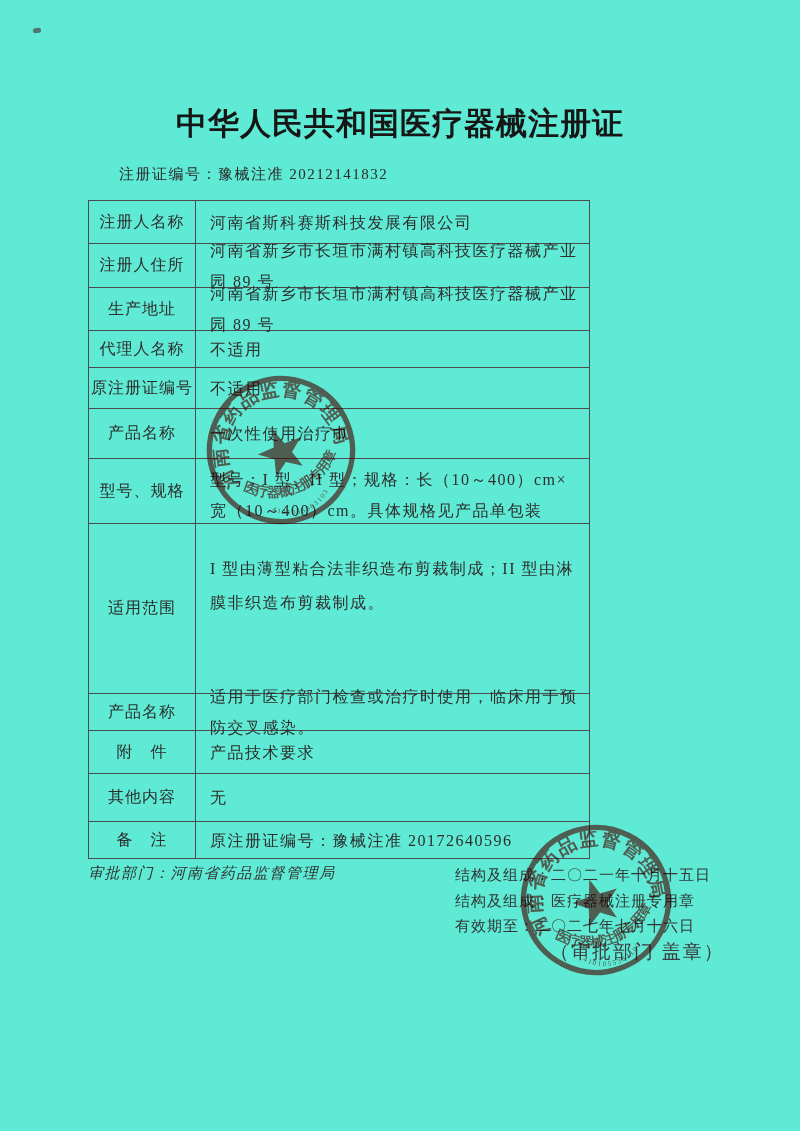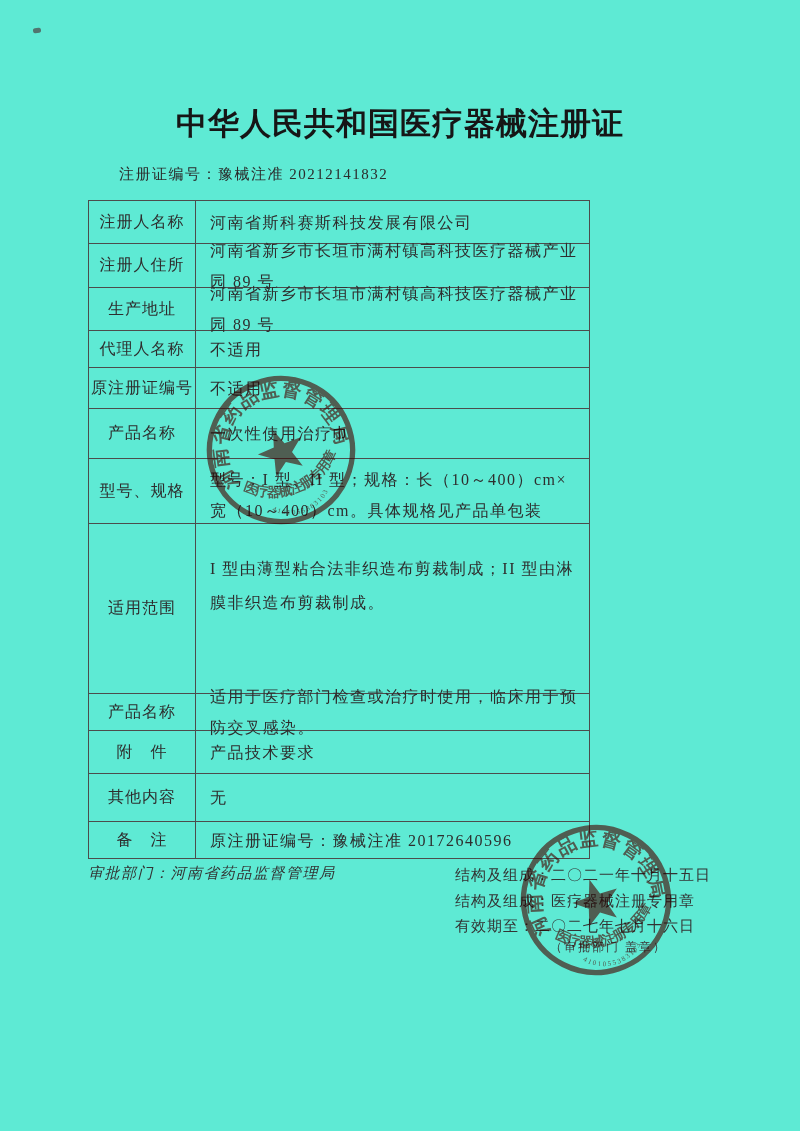--- a/index.html
+++ b/index.html
@@ -49,21 +49,21 @@
 
   .footer-left {
     position: absolute; left: 88px; top: 864px; font-size: 15px;
     letter-spacing: 1.5px; color: #333; font-style: italic;
   }
   .footer-dates {
     position: absolute; left: 455px; top: 863px; font-size: 15px;
     letter-spacing: 1px; color: #333; line-height: 25.5px;
   }
   .seal-note {
-    position: absolute; left: 550px; top: 939px; font-size: 12px;
+    position: absolute; left: 550px; top: 939px; font-size: 19px;
     letter-spacing: 2px; color: #3c3c3c;
   }
 
   .stamp {
     position: absolute; mix-blend-mode: multiply; opacity: 0.82;
     color: #cc443f; pointer-events: none;
   }
   .stamp svg { display: block; width: 100%; height: 100%; }
   .stamp-1 { left: 205px; top: 374px; width: 152px; height: 152px; transform: rotate(-22deg); }
   .stamp-2 { left: 519px; top: 823px; width: 154px; height: 154px; transform: rotate(-18deg); }

